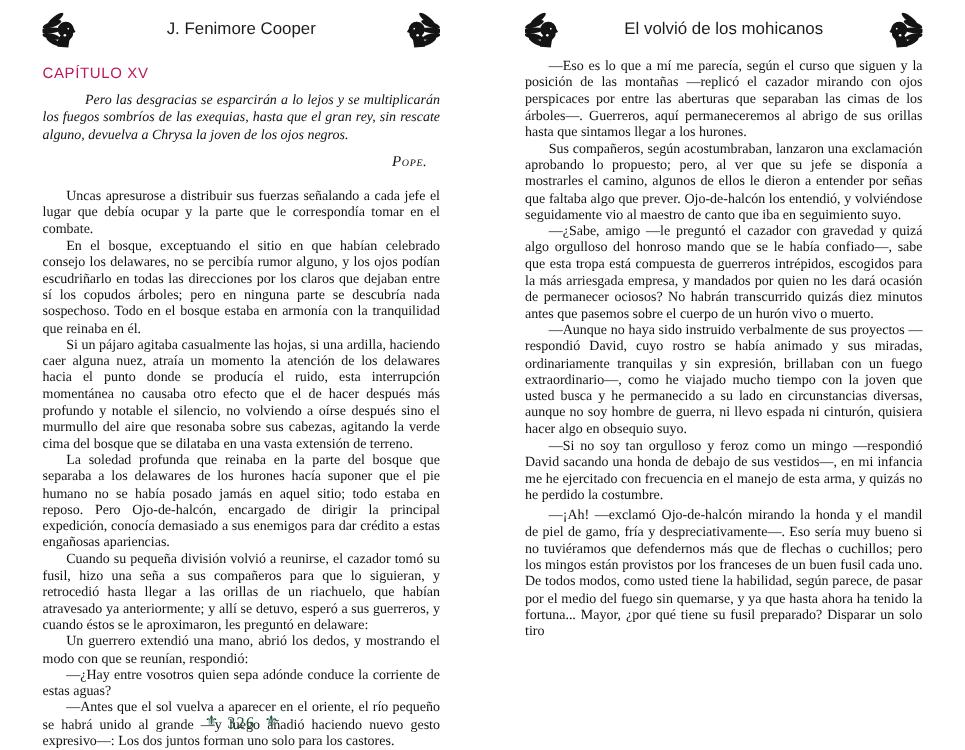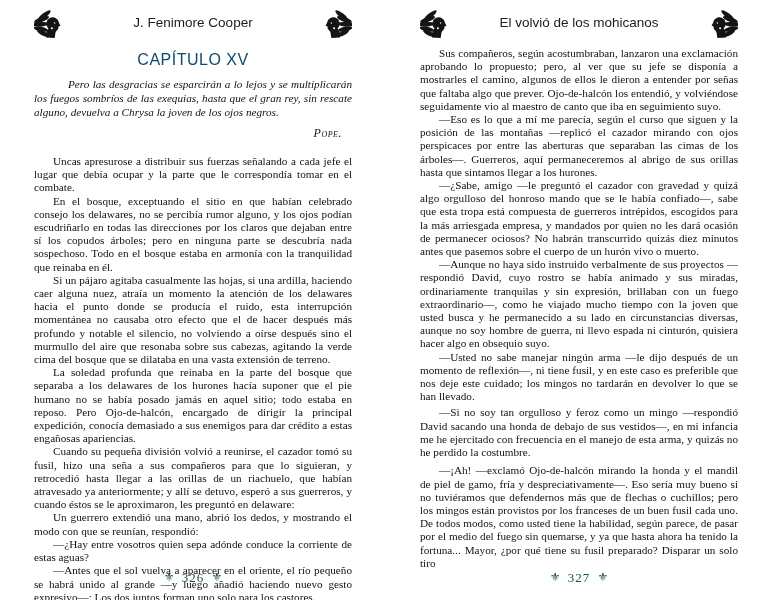--- a/index.html
+++ b/index.html
@@ -13,23 +13,23 @@
   .head-icon{position:absolute;top:5px;width:33px;height:40px;}
   .head-icon.left{left:0;}
   .head-icon.right{right:0;}
   .head-icon svg{width:100%;height:100%;}
   .head-icon.mirror svg{transform:scaleX(-1);}
   .header-title{
     text-align:center;padding-top:15px;
     font-family:"Liberation Sans", sans-serif;font-size:13.5px;color:#1b1b1b;
   }
   .chapter-heading{
-    margin:7px 0 8px 0;text-align:center;
+    margin:7px 0 8px 0;
     font-family:"Liberation Sans", sans-serif;font-weight:normal;
-    font-size:16px;letter-spacing:0.5px;color:#0c4a6e;
+    font-size:12px;letter-spacing:0.5px;color:#be185d;
   }
   .epigraph{
     font-style:italic;font-size:11.2px;line-height:14px;
     text-align:justify;text-indent:34px;margin:2px 0 0 0;
   }
   .epigraph-attribution{
     text-align:right;font-variant:small-caps;font-size:12px;
     margin:7px 10px 0 0;letter-spacing:0.5px;font-style:italic;
   }
   .page-body{margin-top:14px;}
@@ -117,29 +117,23 @@
       </span>
       <div class="header-title">El volvió de los mohicanos</div>
       <span class="head-icon right mirror">
         <svg viewBox="0 0 48 48">
             <use href="#native-head"></use>
           </svg>
       </span>
     </div>
 
     <div class="page-body flush-top right-body">
+        <p class="para">—Eso es lo que a mí me parecía, según el curso que siguen y la posición de las montañas —replicó el cazador mirando con ojos perspicaces por entre las aberturas que separaban las cimas de los árboles—. Guerreros, aquí permaneceremos al abrigo de sus orillas hasta que sintamos llegar a los hurones.</p>
         <p class="para">Sus compañeros, según acostumbraban, lanzaron una exclamación aprobando lo propuesto; pero, al ver que su jefe se disponía a mostrarles el camino, algunos de ellos le dieron a entender por señas que faltaba algo que prever. Ojo-de-halcón los entendió, y volviéndose seguidamente vio al maestro de canto que iba en seguimiento suyo.</p>
-        <p class="para">—Eso es lo que a mí me parecía, según el curso que siguen y la posición de las montañas —replicó el cazador mirando con ojos perspicaces por entre las aberturas que separaban las cimas de los árboles—. Guerreros, aquí permaneceremos al abrigo de sus orillas hasta que sintamos llegar a los hurones.</p>
         <p class="para">—¿Sabe, amigo —le preguntó el cazador con gravedad y quizá algo orgulloso del honroso mando que se le había confiado—, sabe que esta tropa está compuesta de guerreros intrépidos, escogidos para la más arriesgada empresa, y mandados por quien no les dará ocasión de permanecer ociosos? No habrán transcurrido quizás diez minutos antes que pasemos sobre el cuerpo de un hurón vivo o muerto.</p>
         <p class="para">—Aunque no haya sido instruido verbalmente de sus proyectos —respondió David, cuyo rostro se había animado y sus miradas, ordinariamente tranquilas y sin expresión, brillaban con un fuego extraordinario—, como he viajado mucho tiempo con la joven que usted busca y he permanecido a su lado en circunstancias diversas, aunque no soy hombre de guerra, ni llevo espada ni cinturón, quisiera hacer algo en obsequio suyo.</p>
-        <p class="para">—Usted no sabe manejar ningún arma —le dijo después de un momento de reflexión—, ni tiene fusil, y en este caso es preferible que nos deje este cuidado; los mingos no tardarán en devolver lo que se han llevado.</p>
         <p class="para">—Si no soy tan orgulloso y feroz como un mingo —respondió David sacando una honda de debajo de sus vestidos—, en mi infancia me he ejercitado con frecuencia en el manejo de esta arma, y quizás no he perdido la costumbre.</p>
         <p class="para">—¡Ah! —exclamó Ojo-de-halcón mirando la honda y el mandil de piel de gamo, fría y despreciativamente—. Eso sería muy bueno si no tuviéramos que defendernos más que de flechas o cuchillos; pero los mingos están provistos por los franceses de un buen fusil cada uno. De todos modos, como usted tiene la habilidad, según parece, de pasar por el medio del fuego sin quemarse, y ya que hasta ahora ha tenido la fortuna... Mayor, ¿por qué tiene su fusil preparado? Disparar un solo tiro</p>
       </div>
 
-    <div class="page-footer">
-      <span class="orn">⚜</span>
-      <span class="num">327</span>
-      <span class="orn">⚜</span>
-    </div>
   </div>
 
 </div>
 
 </body></html>

